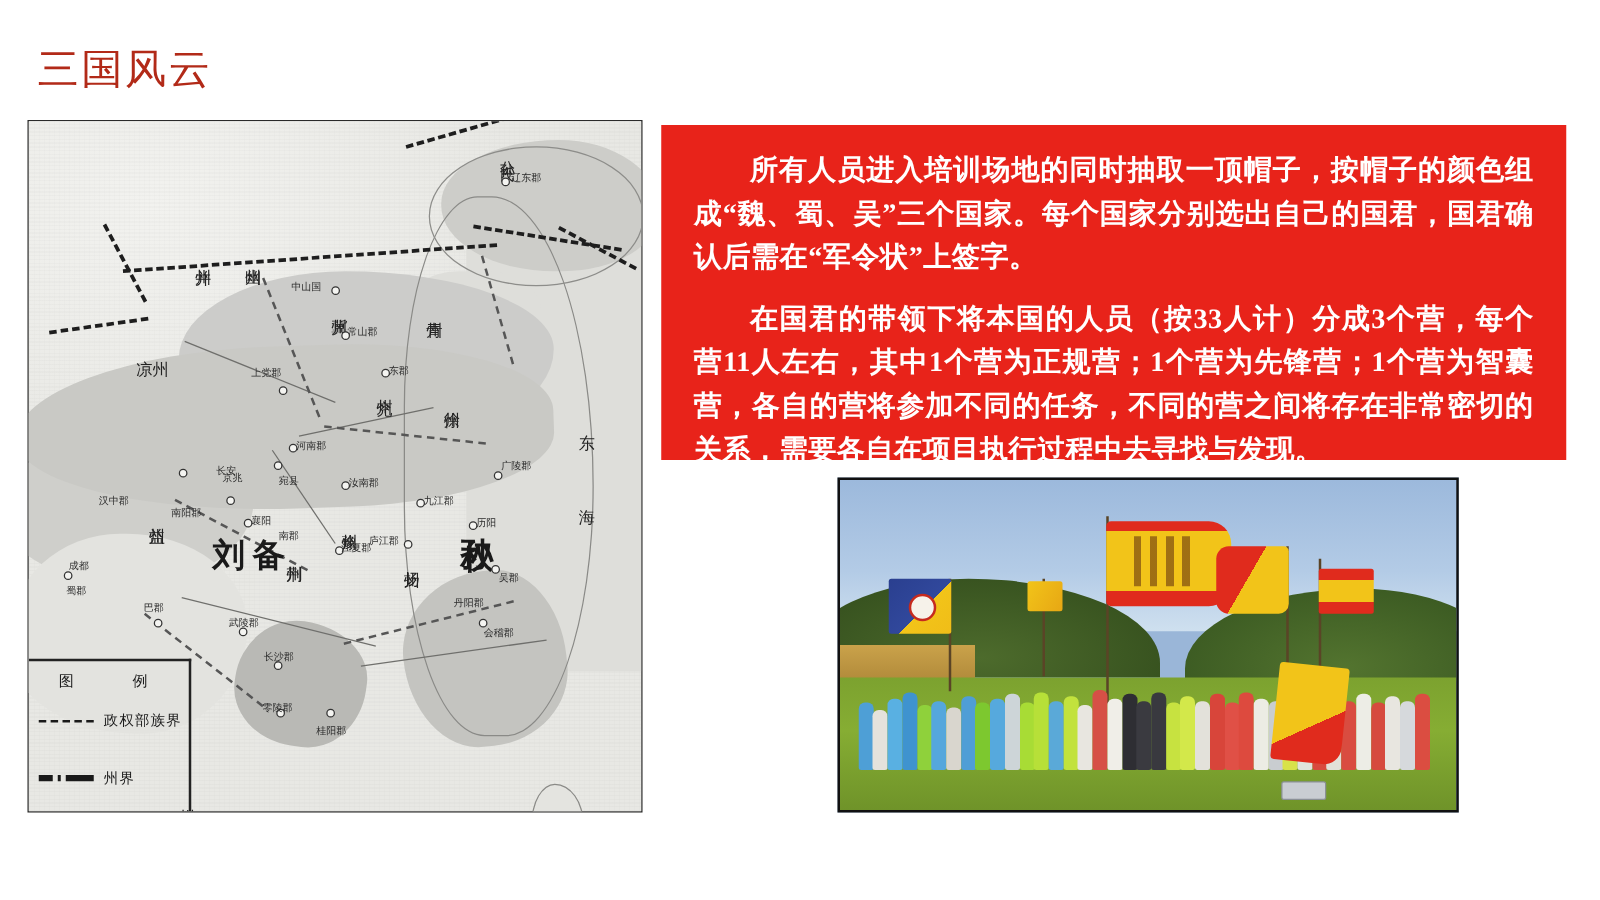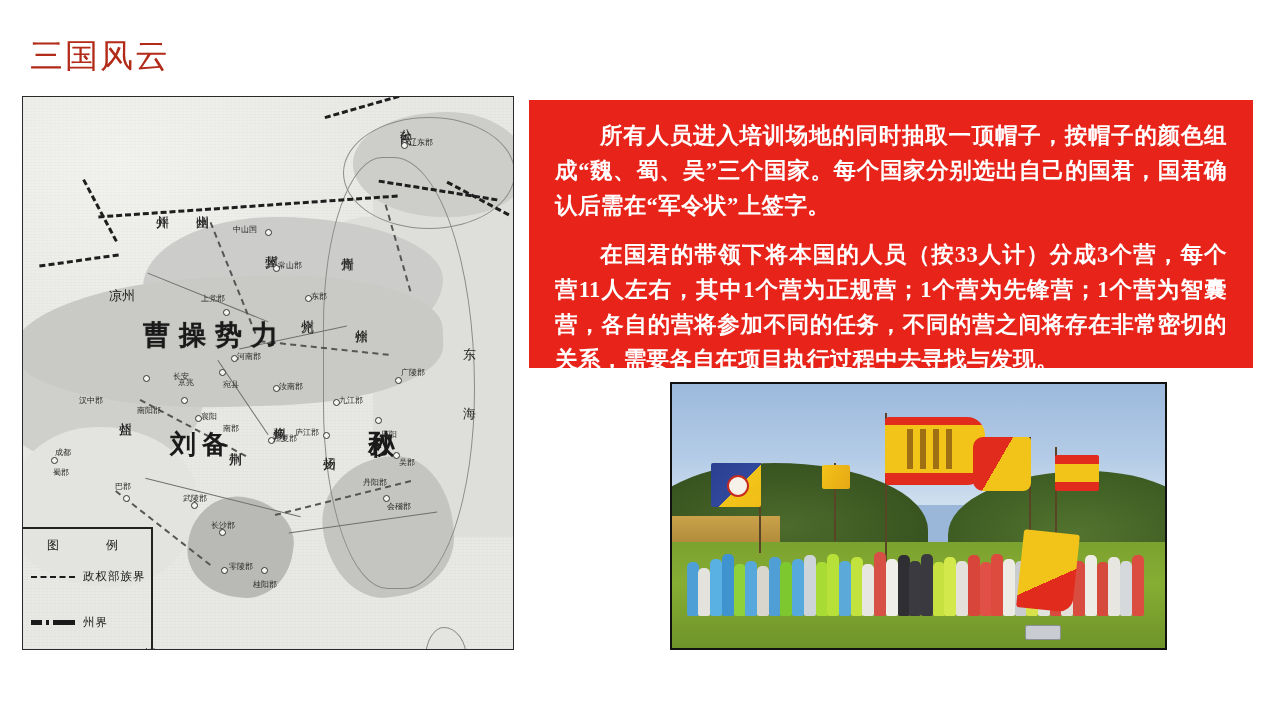--- a/index.html
+++ b/index.html
@@ -280,21 +280,20 @@
       <div class="bnd-dash b4"></div>
       <div class="bnd-dash b6"></div>
 
       <div class="bnd-dot d1"></div>
       <div class="bnd-dot d2"></div>
       <div class="bnd-dot d3"></div>
       <div class="bnd-dot d4"></div>
       <div class="bnd-dot d5"></div>
       <div class="bnd-dot d6"></div>
 
-      <div class="mlabel big" style="left:120px;top:225px;">曹操势力</div>
       <div class="mlabel mid" style="left:147px;top:335px;letter-spacing:6px;font-size:26px;">刘备</div>
       <div class="mlabel mid vert" style="left:345px;top:312px;font-size:26px;">孙权</div>
 
       <div class="mlabel region vert" style="left:377px;top:22px;font-size:12px;">公孙氏</div>
       <div class="mlabel region" style="left:133px;top:108px;letter-spacing:0;writing-mode:vertical-rl;">并州</div>
       <div class="mlabel region" style="left:173px;top:108px;writing-mode:vertical-rl;">幽州</div>
       <div class="mlabel region" style="left:242px;top:148px;writing-mode:vertical-rl;">冀州</div>
       <div class="mlabel region" style="left:318px;top:150px;writing-mode:vertical-rl;">青州</div>
       <div class="mlabel region" style="left:332px;top:222px;writing-mode:vertical-rl;">徐州</div>
       <div class="mlabel region" style="left:278px;top:212px;writing-mode:vertical-rl;">兖州</div>
@@ -347,38 +346,38 @@
       <div class="citydot" style="left:300px;top:335px;"></div>
       <div class="mlabel small" style="left:272px;top:332px;">庐江郡</div>
 
       <div class="citydot" style="left:310px;top:302px;"></div>
       <div class="mlabel small" style="left:316px;top:300px;text-align:center;">九江郡</div>
 
       <div class="citydot" style="left:372px;top:280px;"></div>
       <div class="mlabel small" style="left:378px;top:272px;">广陵郡</div>
 
       <div class="citydot" style="left:352px;top:320px;"></div>
-      <div class="mlabel small" style="left:358px;top:318px;margin-top:16px;">历阳</div>
+      <div class="mlabel small" style="left:358px;top:318px;">历阳</div>
 
       <div class="citydot" style="left:370px;top:355px;"></div>
       <div class="mlabel small" style="left:376px;top:362px;">吴郡</div>
 
       <div class="citydot" style="left:360px;top:398px;"></div>
       <div class="mlabel small" style="left:364px;top:406px;">会稽郡</div>
 
       <div class="mlabel small" style="left:340px;top:382px;">丹阳郡</div>
 
       <div class="citydot" style="left:168px;top:405px;"></div>
       <div class="mlabel small" style="left:160px;top:398px;">武陵郡</div>
 
       <div class="citydot" style="left:196px;top:432px;"></div>
       <div class="mlabel small" style="left:188px;top:425px;">长沙郡</div>
 
       <div class="citydot" style="left:198px;top:470px;"></div>
-      <div class="mlabel small" style="left:206px;top:466px;">零陵郡</div>
+      <div class="mlabel small" style="left:187px;top:466px;">零陵郡</div>
 
       <div class="citydot" style="left:238px;top:470px;"></div>
       <div class="mlabel small" style="left:230px;top:484px;">桂阳郡</div>
 
       <div class="citydot" style="left:28px;top:360px;"></div>
       <div class="mlabel small" style="left:32px;top:352px;">成都</div>
       <div class="mlabel small" style="left:30px;top:372px;">蜀郡</div>
 
       <div class="citydot" style="left:100px;top:398px;"></div>
       <div class="mlabel small" style="left:92px;top:386px;">巴郡</div>

